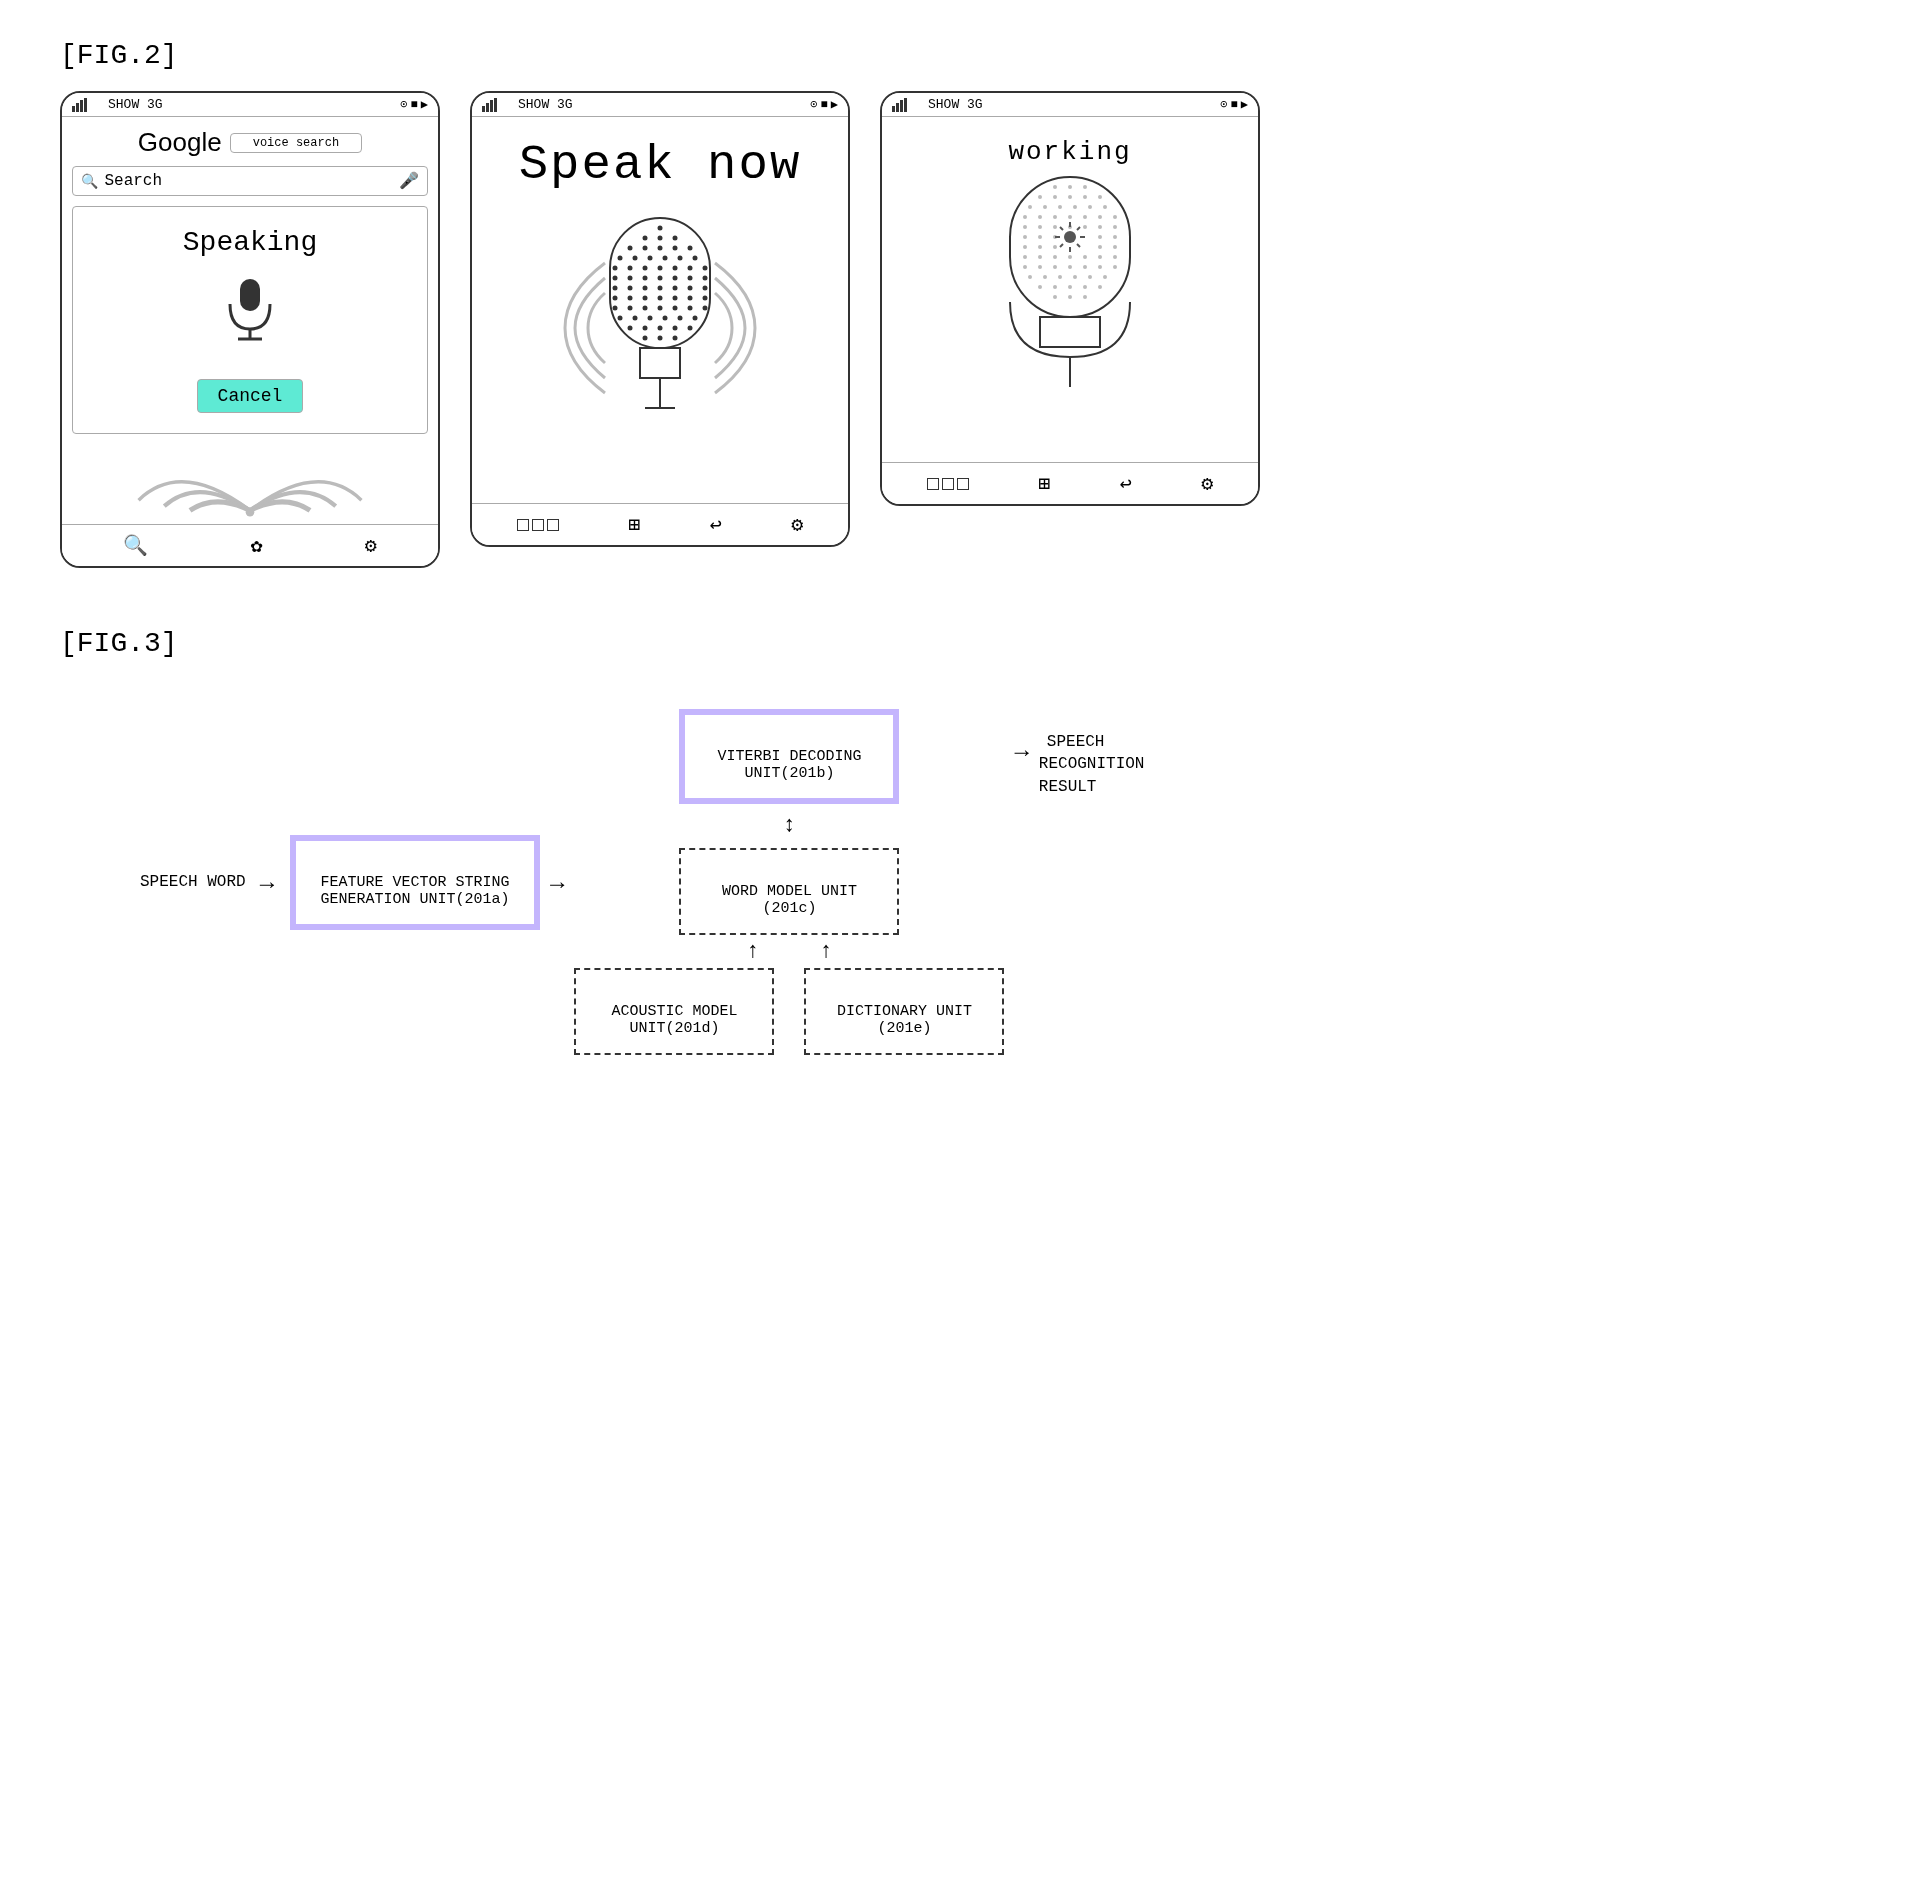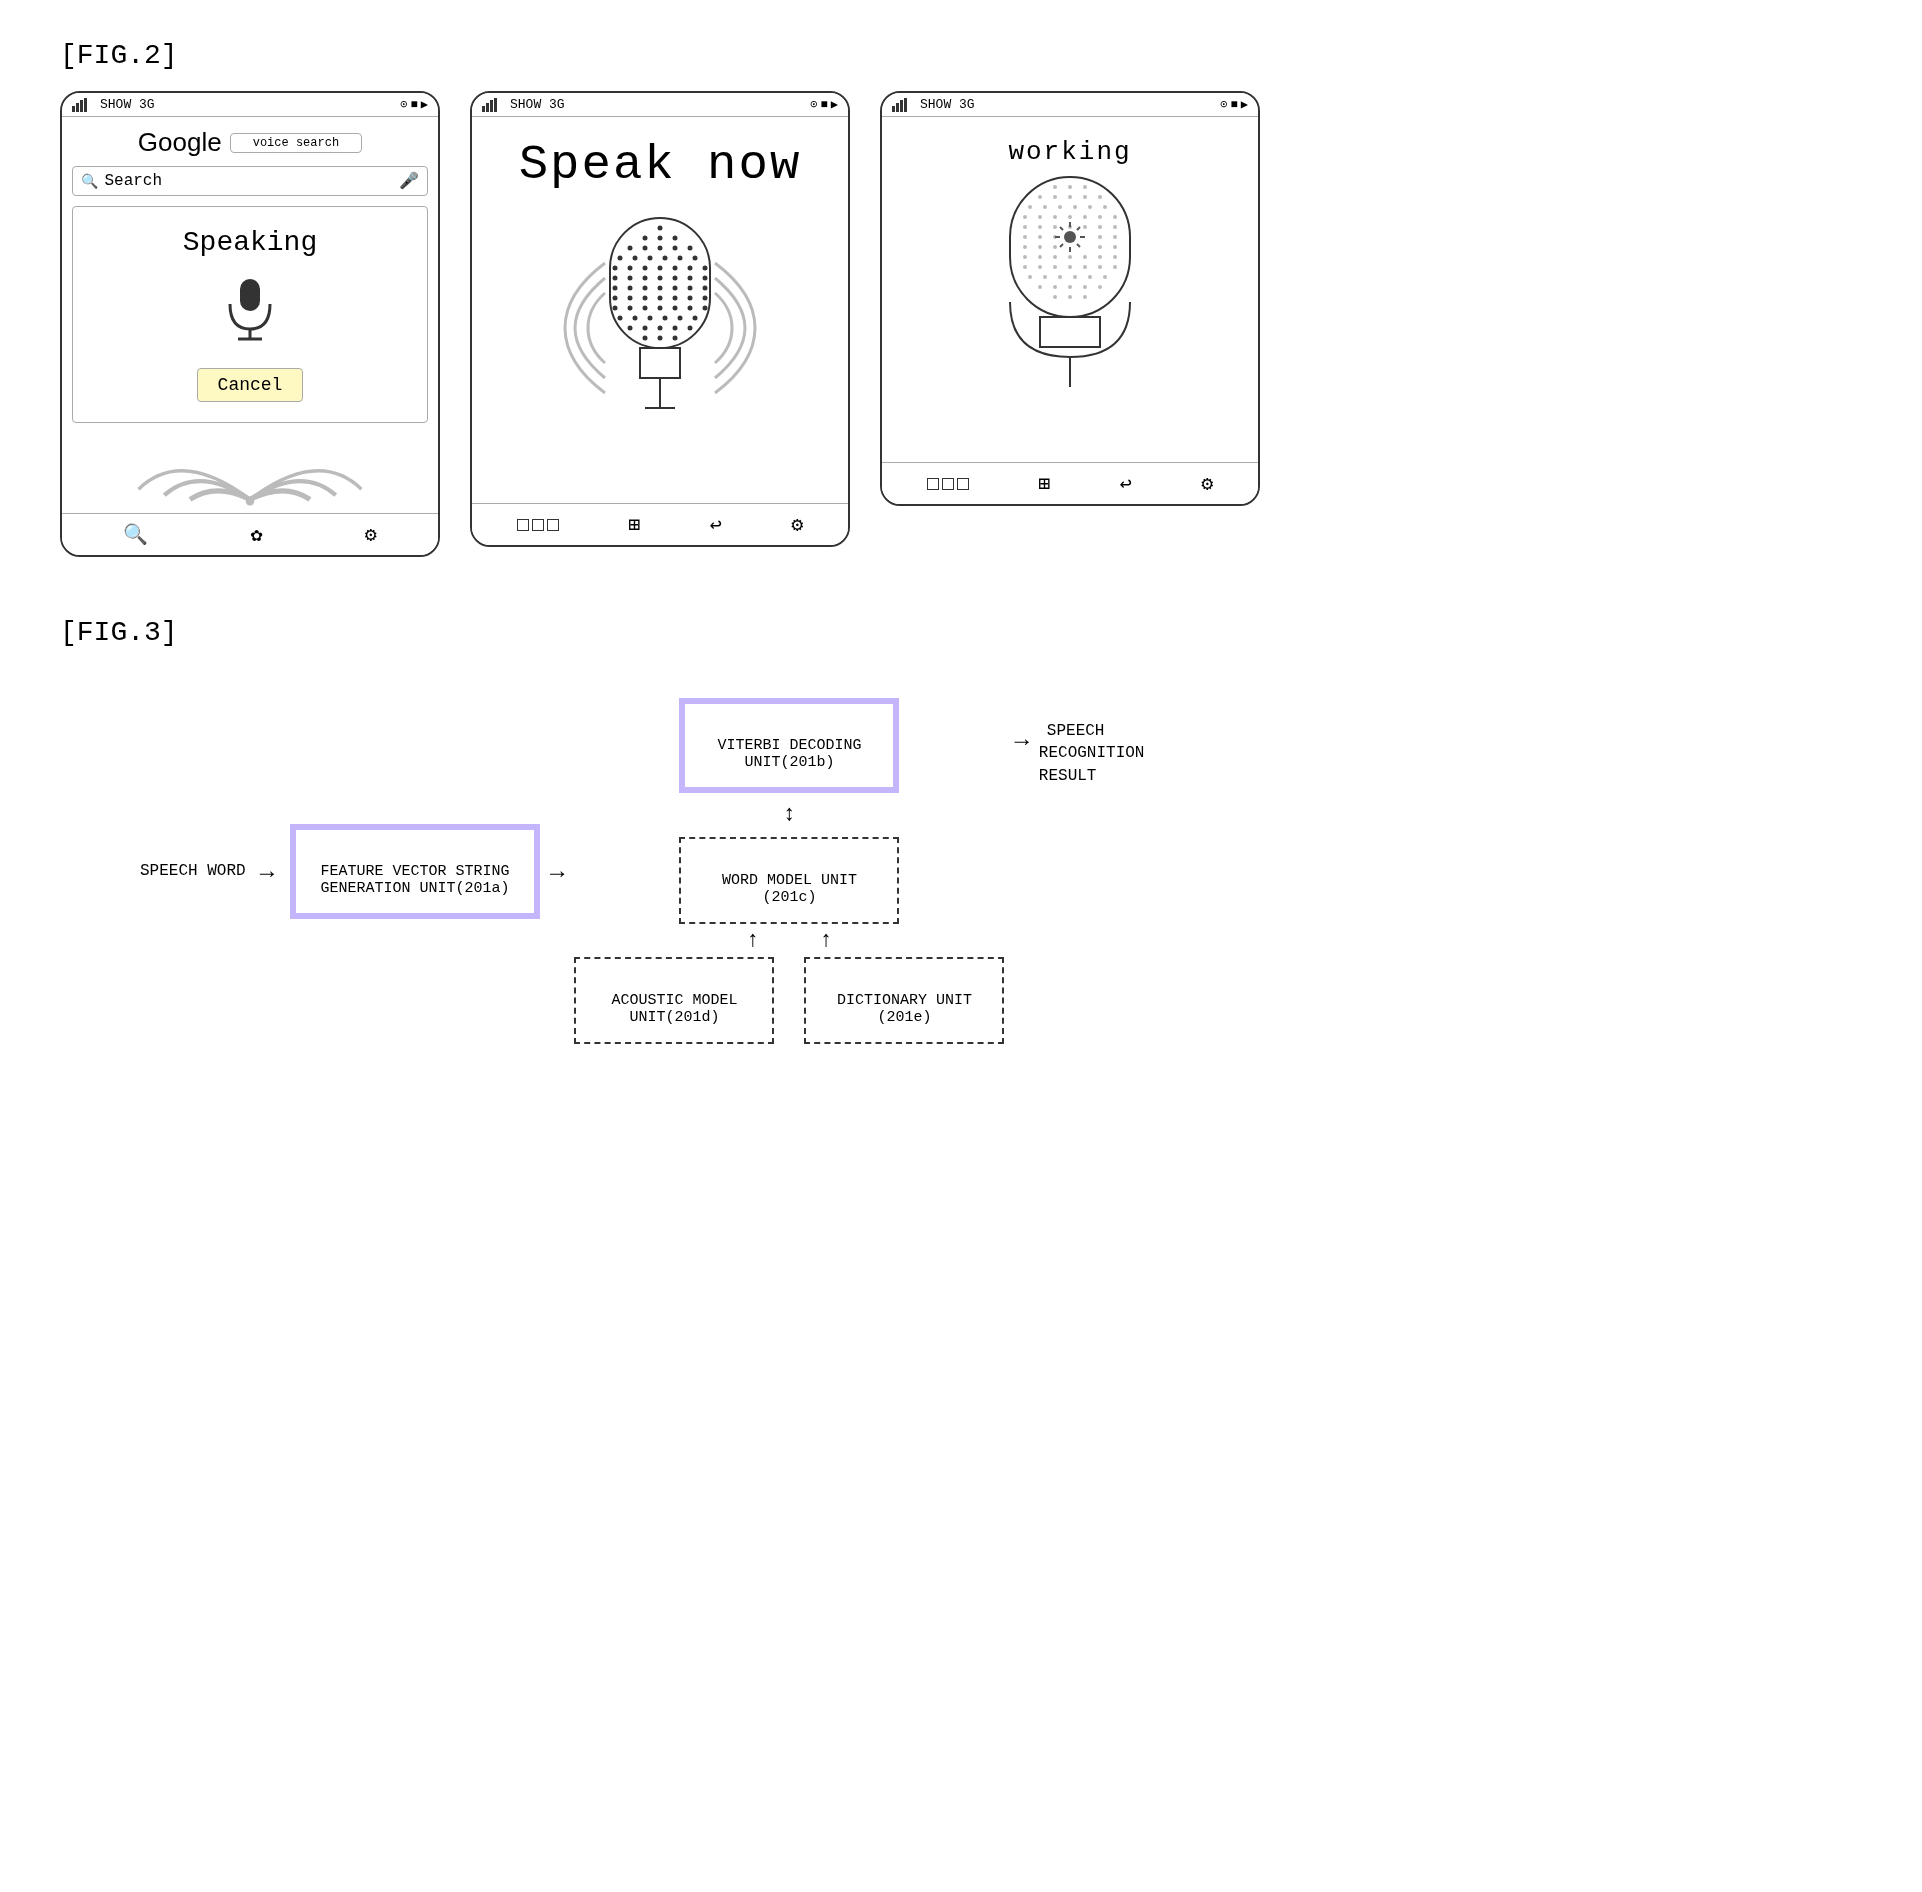--- a/index.html
+++ b/index.html
@@ -44,21 +44,21 @@
       align-items: center;
       padding: 4px 10px;
       background: #fff;
       border-bottom: 1px solid #aaa;
       font-size: 13px;
     }
 
     .status-left {
       display: flex;
       align-items: center;
-      gap: 8px;
+      gap: 16px;
       font-size: 13px;
     }
 
     .status-right {
       display: flex;
       align-items: center;
       gap: 4px;
     }
 
     
@@ -124,24 +124,24 @@
       font-family: 'Courier New', monospace;
       margin-bottom: 16px;
     }
 
     .cancel-btn {
       border: 1px solid #aaa;
       border-radius: 4px;
       padding: 6px 20px;
       font-size: 18px;
       font-family: 'Courier New', monospace;
-      background: #fef9c3;
+      background: #5eead4;
       cursor: pointer;
       display: inline-block;
-      margin-top: 14px;
+      margin-top: 25px;
     }
 
     
     .sound-waves {
       text-align: center;
       padding: 15px 0;
       position: relative;
       height: 70px;
     }
 

